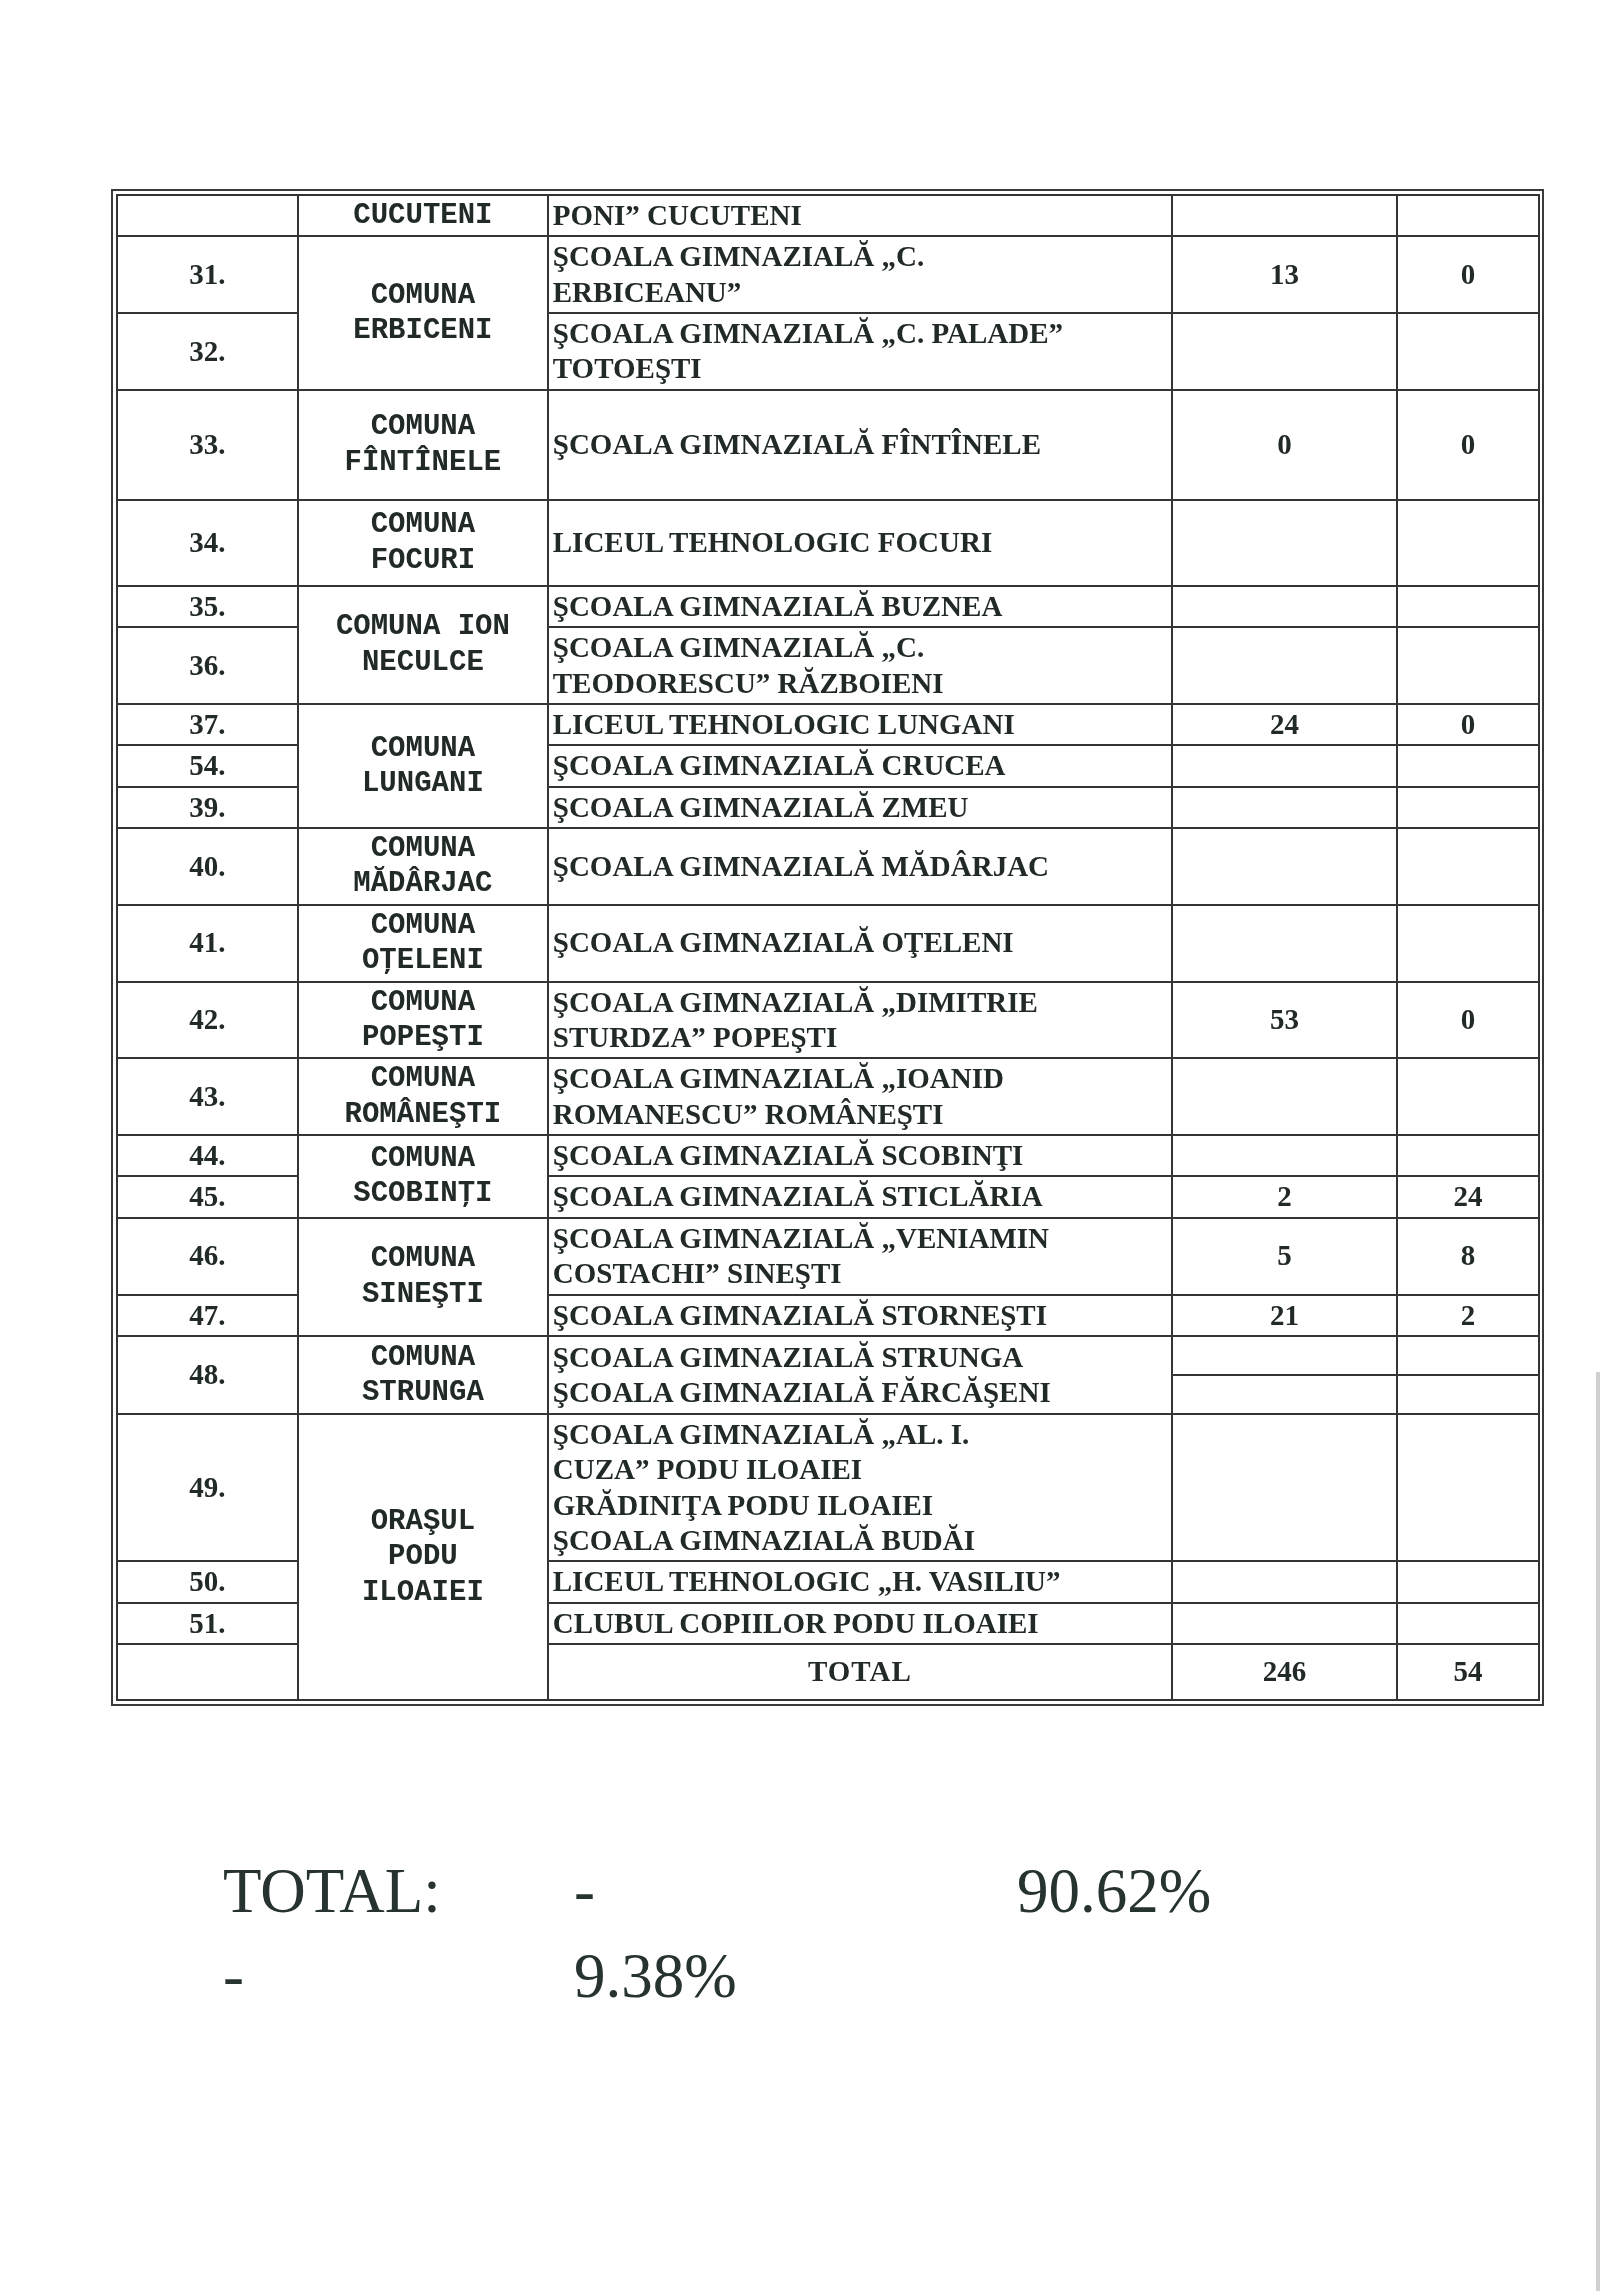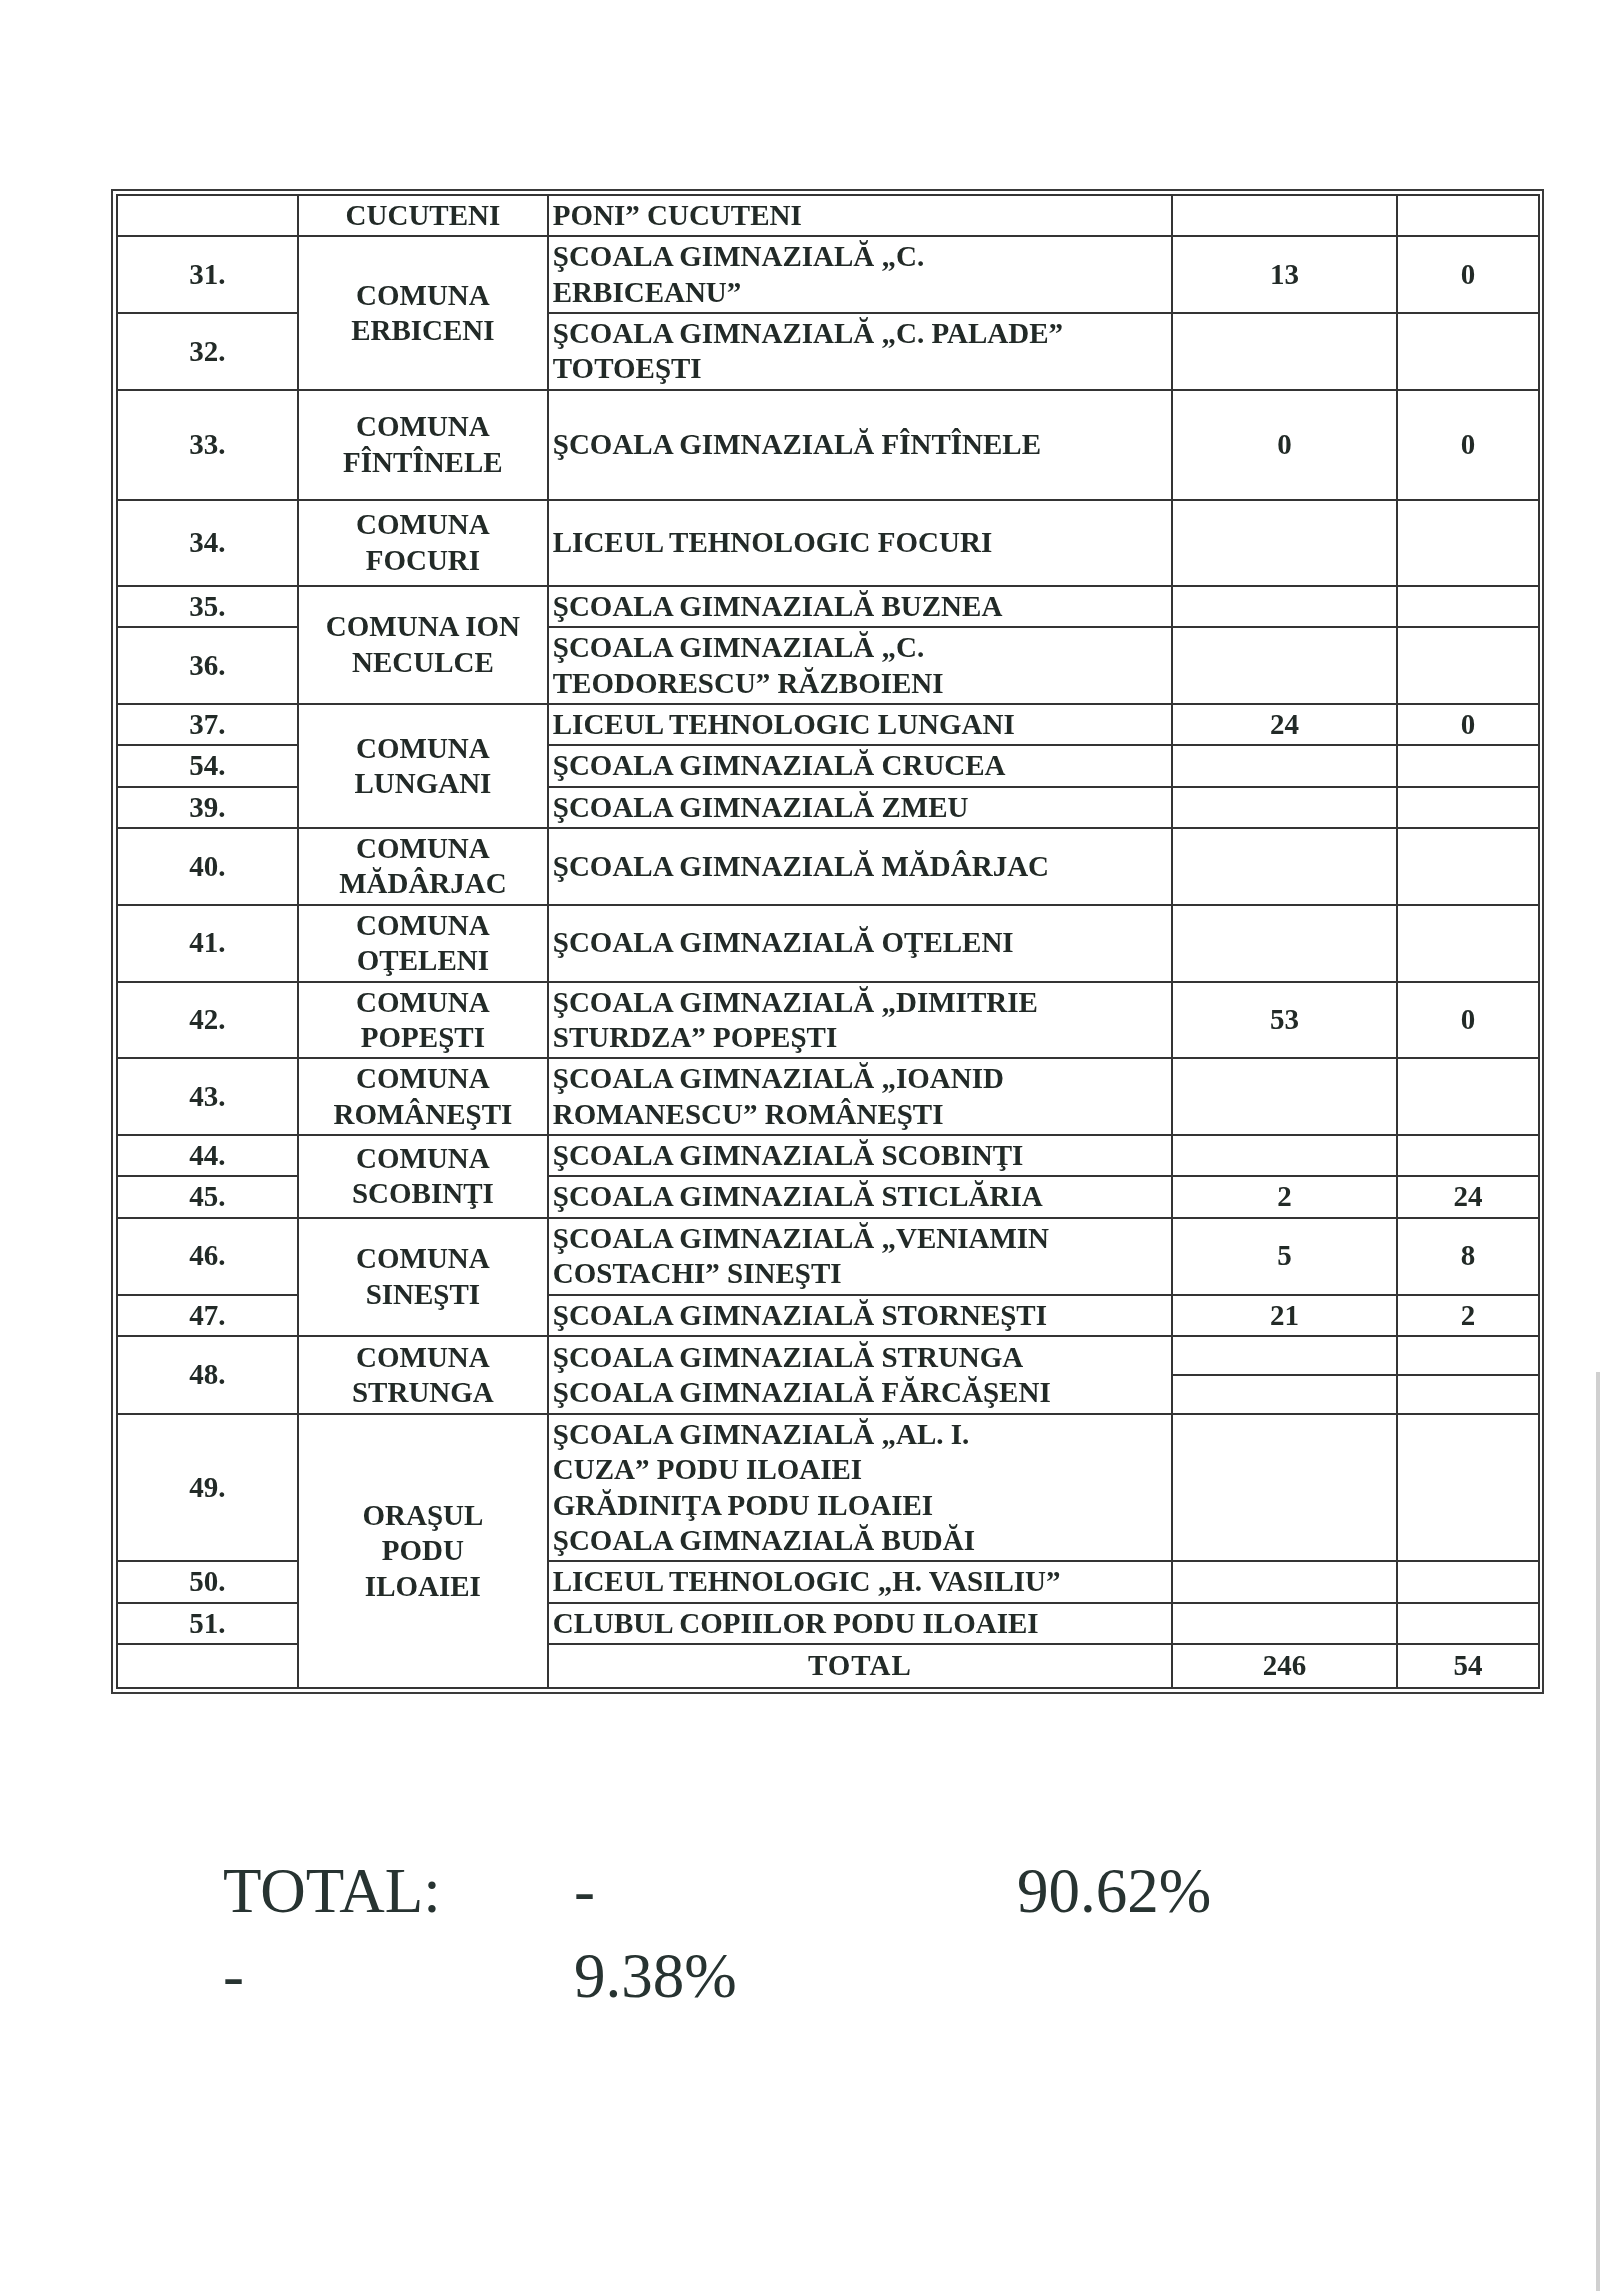--- a/index.html
+++ b/index.html
@@ -41,21 +41,21 @@
     padding: 2px 3.9px;
     overflow: hidden;
   }
   col.c-num     { width: 181px; }
   col.c-commune { width: 250px; }
   col.c-school  { width: 624px; }
   col.c-da      { width: 225px; }
   col.c-nu      { width: 142px; }
 
   td.num-cell     { text-align: center; }
-  td.commune-cell { text-align: center; white-space: pre-line; }
+  td.commune-cell { text-align: center; white-space: pre-line; font-family: Liberation Mono, monospace; }
   td.school-cell  { text-align: left; padding-left: 11.8px; white-space: pre-line; }
   td.val-cell     { text-align: center; }
   td.vtop         { vertical-align: top; padding-top: 5.9px; }
   td.total-label-cell {
     text-align: center;
     font-size: 35px;
     letter-spacing: 1px;
   }
   td.total-val-cell { text-align: center; }
 
@@ -264,21 +264,21 @@
         <td class="school-cell">LICEUL TEHNOLOGIC „H. VASILIU”</td>
         <td class="val-cell"></td>
         <td class="val-cell"></td>
       </tr>
       <tr style="height:37px">
         <td class="num-cell">51.</td>
         <td class="school-cell">CLUBUL COPIILOR PODU ILOAIEI</td>
         <td class="val-cell"></td>
         <td class="val-cell"></td>
       </tr>
-      <tr style="height:44px">
+      <tr style="height:56px">
         <td class="num-cell"></td>
         <td class="total-label-cell">TOTAL</td>
         <td class="total-val-cell">246</td>
         <td class="total-val-cell">54</td>
       </tr>
     </tbody>
   </table>
 </div>
 
 <div class="summary">

